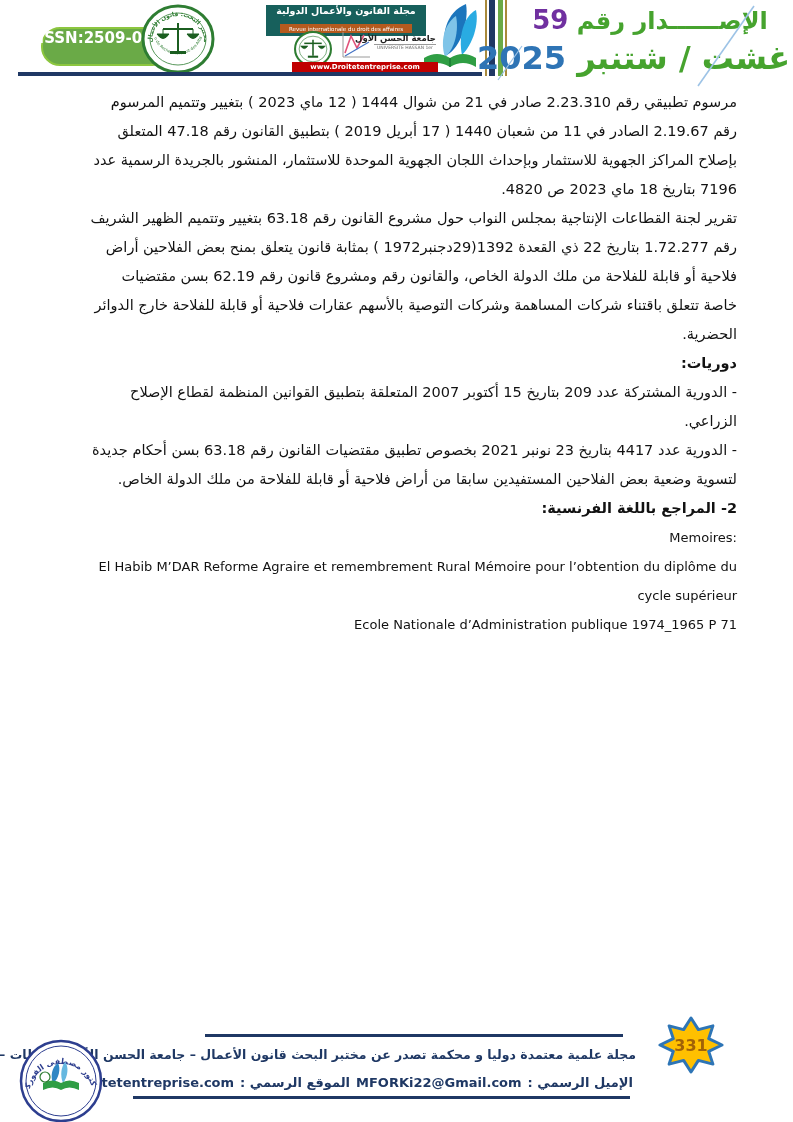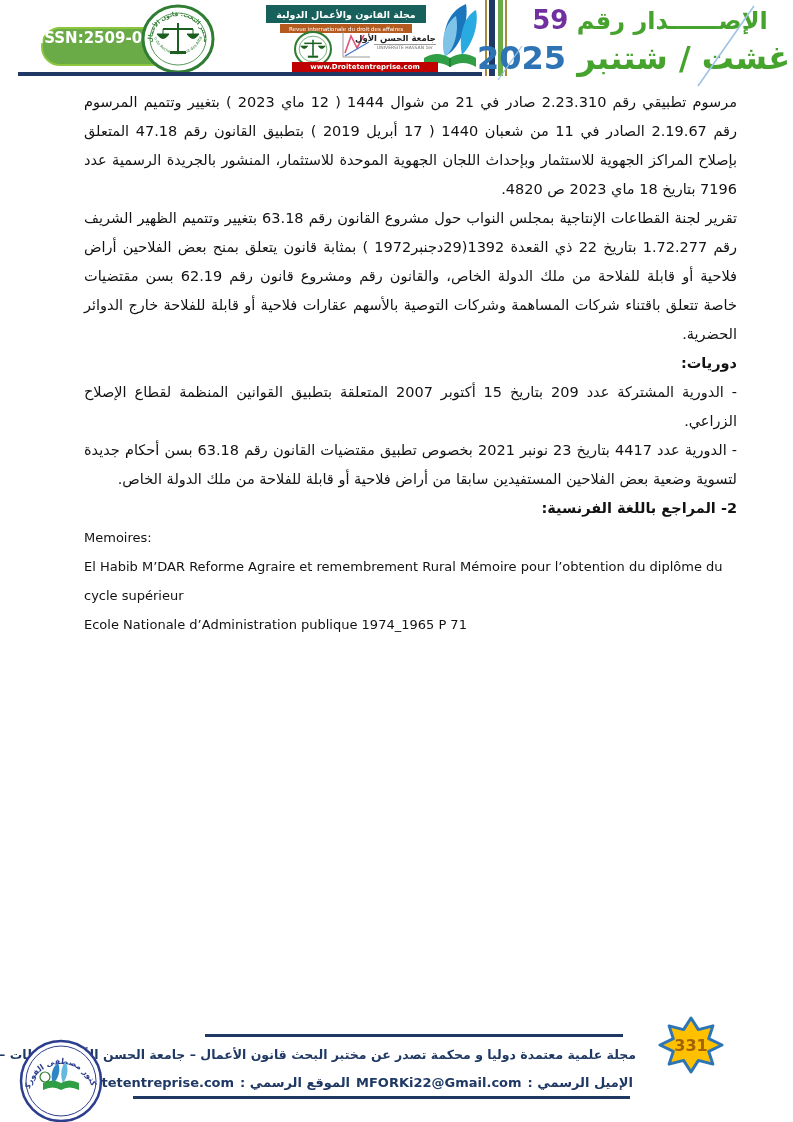--- a/index.html
+++ b/index.html
@@ -11,22 +11,22 @@
   .issn-badge{
     position:absolute;left:13px;top:27px;width:126px;height:35px;
     background:#6aaa47;border:2px solid #8cc63f;border-radius:19px;
     color:#fff;font-weight:bold;font-size:15px;
     display:flex;align-items:flex-start;justify-content:center;white-space:nowrap;margin-left:28px;
   }
   .lab-logo-large{position:absolute;left:141px;top:4px;}
   .header-rule{position:absolute;left:18px;top:72px;width:464px;height:4px;background:#1f3864;}
   .center-logo{position:absolute;left:266px;top:3px;width:216px;height:72px;}
   .banner-teal{
-    position:absolute;left:0;top:2px;width:160px;height:18px;background:#17605c;
-    color:#fff;font-size:9.5px;font-weight:bold;display:flex;align-items:center;justify-content:center;
+    position:absolute;left:0;top:2px;width:160px;height:31px;background:#17605c;
+    color:#fff;font-size:9.5px;font-weight:bold;display:flex;align-items:flex-start;justify-content:center;
     direction:rtl;white-space:nowrap;
   }
   .banner-orange{
     position:absolute;left:14px;top:21px;width:132px;height:9px;background:#b55a1e;
     color:#fff;font-size:5.5px;display:flex;align-items:center;justify-content:center;white-space:nowrap;
   }
   .lab-logo-small{position:absolute;left:28px;top:27px;}
   .chart-mini{position:absolute;left:72px;top:27px;}
   .univ-block{position:absolute;left:108px;top:30px;width:62px;text-align:center;}
   .univ-ar{font-size:8.5px;color:#222;direction:rtl;white-space:nowrap;font-weight:bold;}
@@ -47,21 +47,21 @@
   .issue-line1{font-size:24px;line-height:37px;color:#46a32e;white-space:nowrap;}
   .issue-line1 .num{color:#7030a0;font-size:26px;}
   .issue-line2{font-size:32px;line-height:36px;color:#46a32e;white-space:nowrap;}
   .issue-line2 .year{color:#2e74b5;}
   .slash-overlay{position:absolute;left:490px;top:0;pointer-events:none;}
   
   .content{
     position:absolute;left:56px;right:56px;top:88px;
     direction:rtl;text-align:justify;font-size:14.5px;line-height:29px;color:#121212;margin-left:28px;
   }
-  .content p{margin:0;}
+  .content p{margin:0;text-align:right;}
   .heading{font-weight:bold;}
   .french-block{direction:ltr;text-align:left;font-size:13px;line-height:29px;color:#121212;}
   
   .footer-rule-top{position:absolute;left:205px;top:1034px;width:418px;height:3px;background:#1f3864;}
   .footer-rule-bottom{position:absolute;left:133px;top:1096px;width:497px;height:3px;background:#1f3864;}
   .footer-line1{
     position:absolute;left:128px;top:1042px;width:508px;direction:rtl;text-align:center;
     color:#1f3864;font-weight:bold;font-size:12.5px;line-height:26px;white-space:nowrap;
   }
   .footer-line2{

